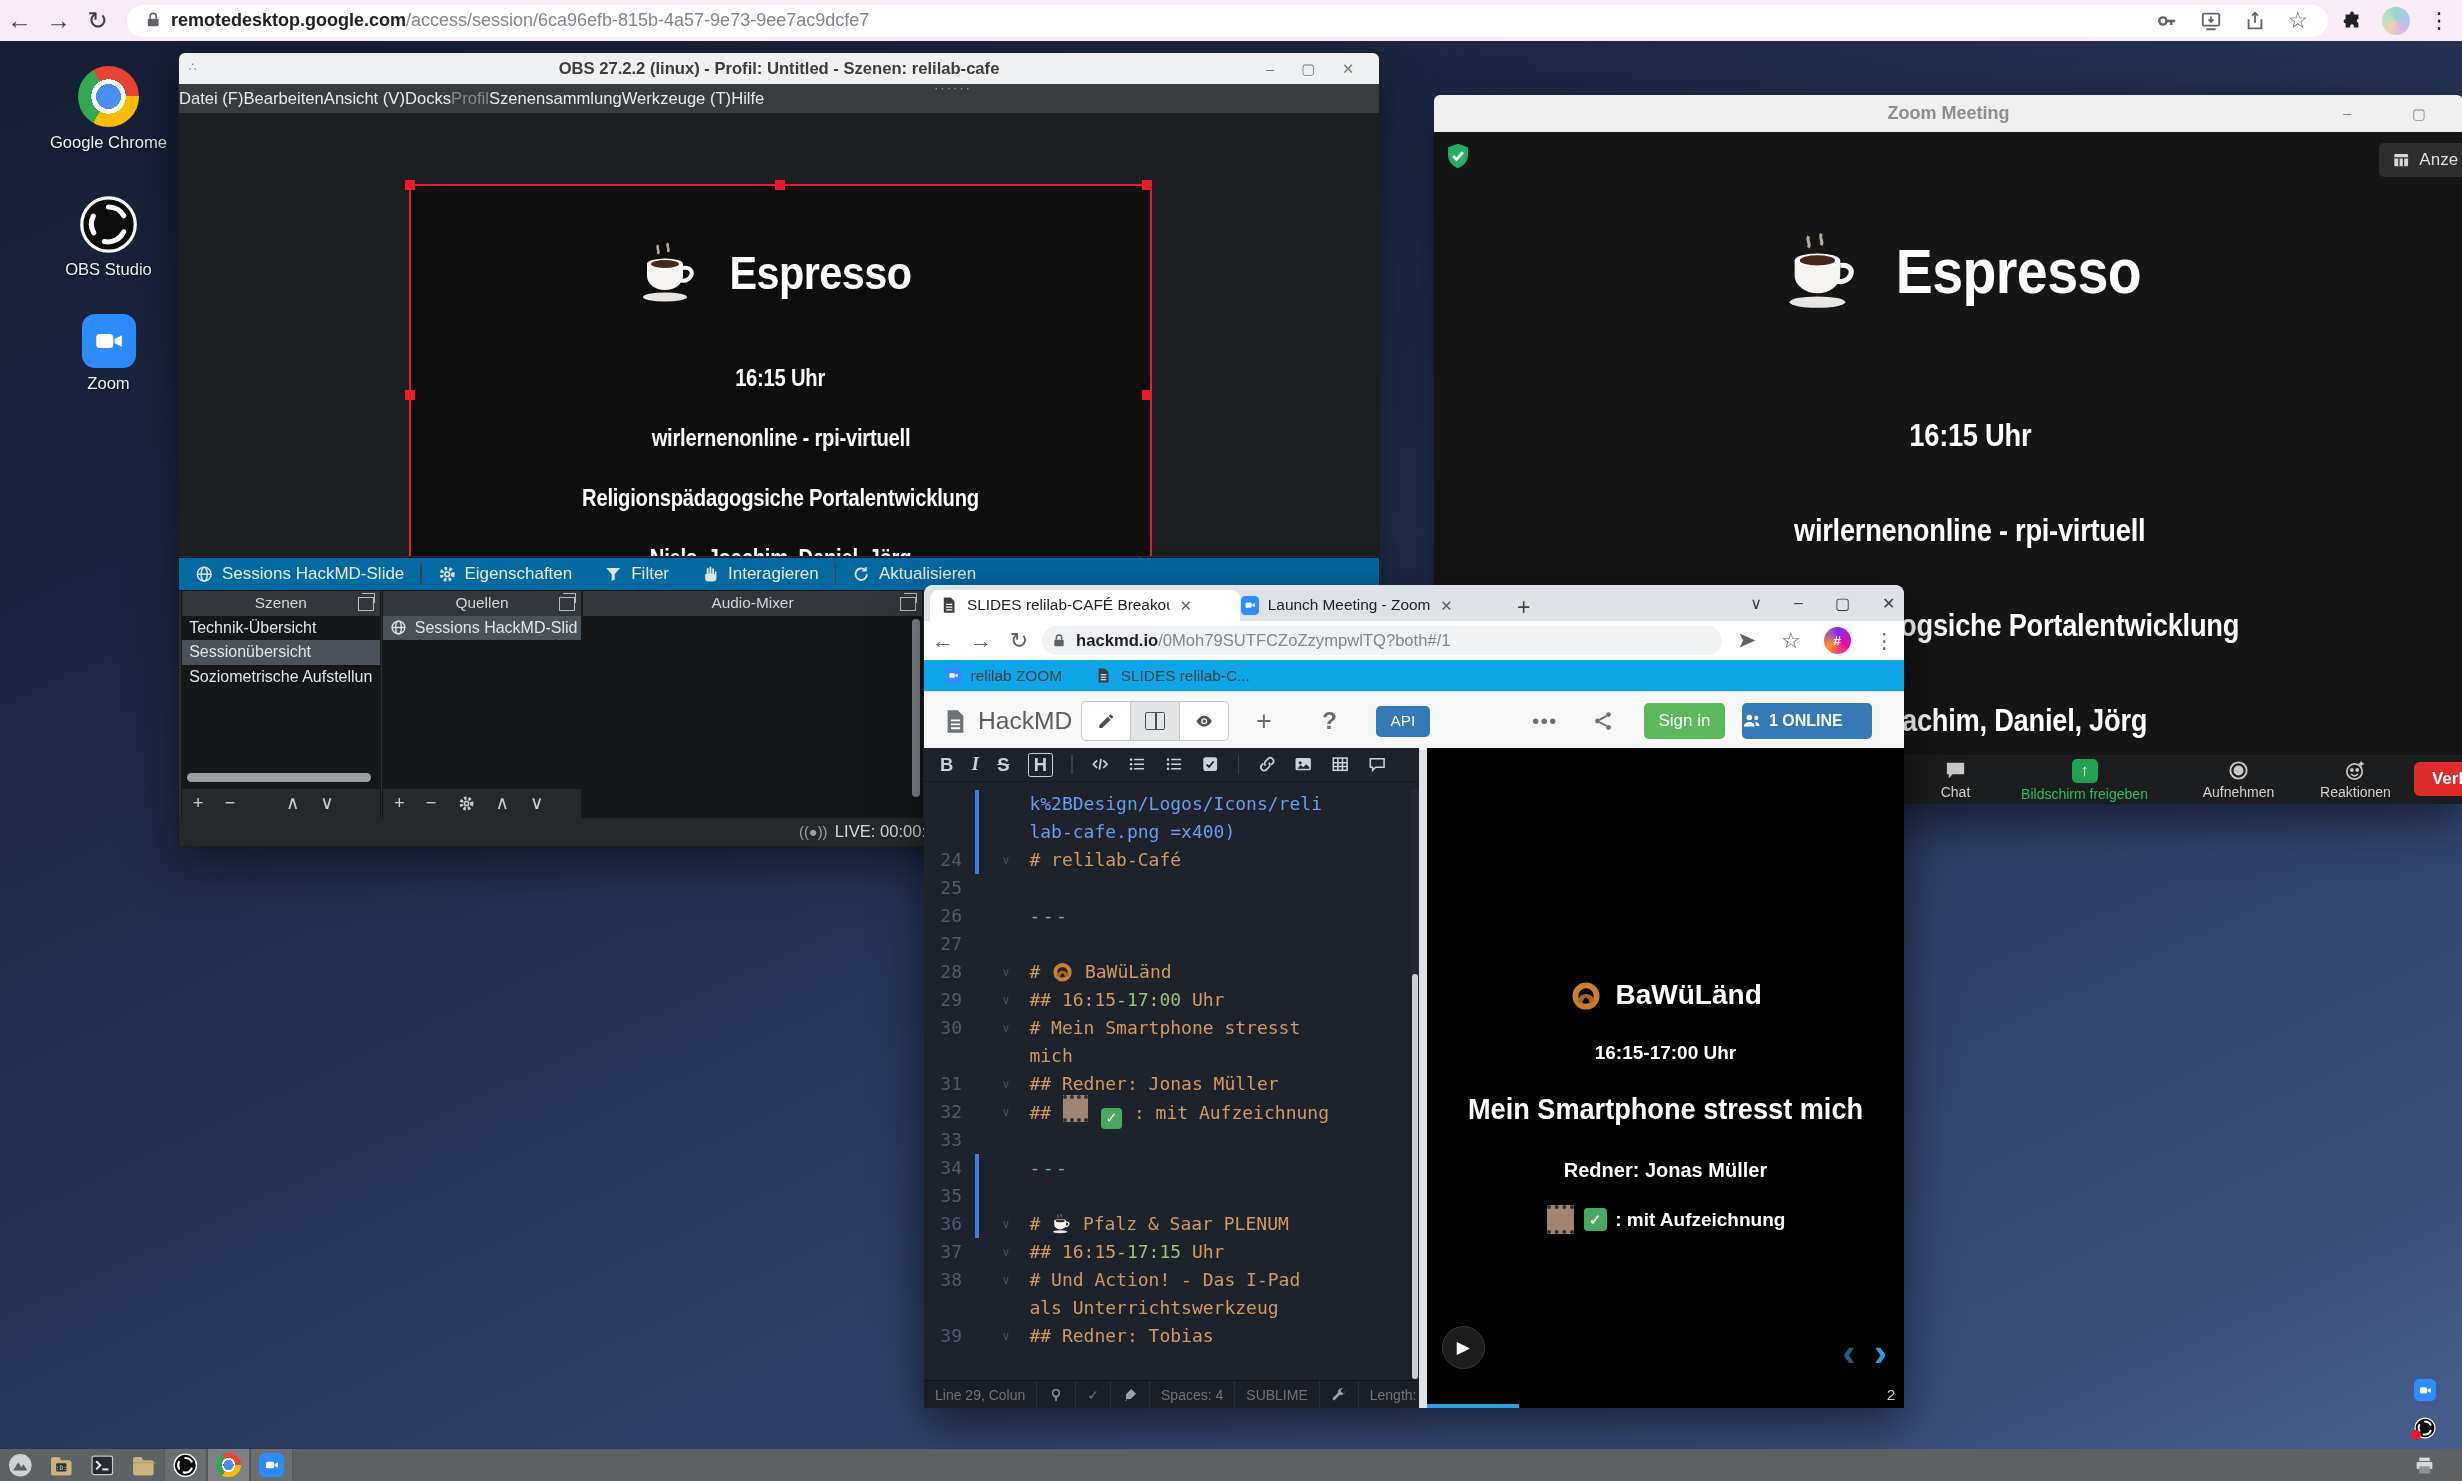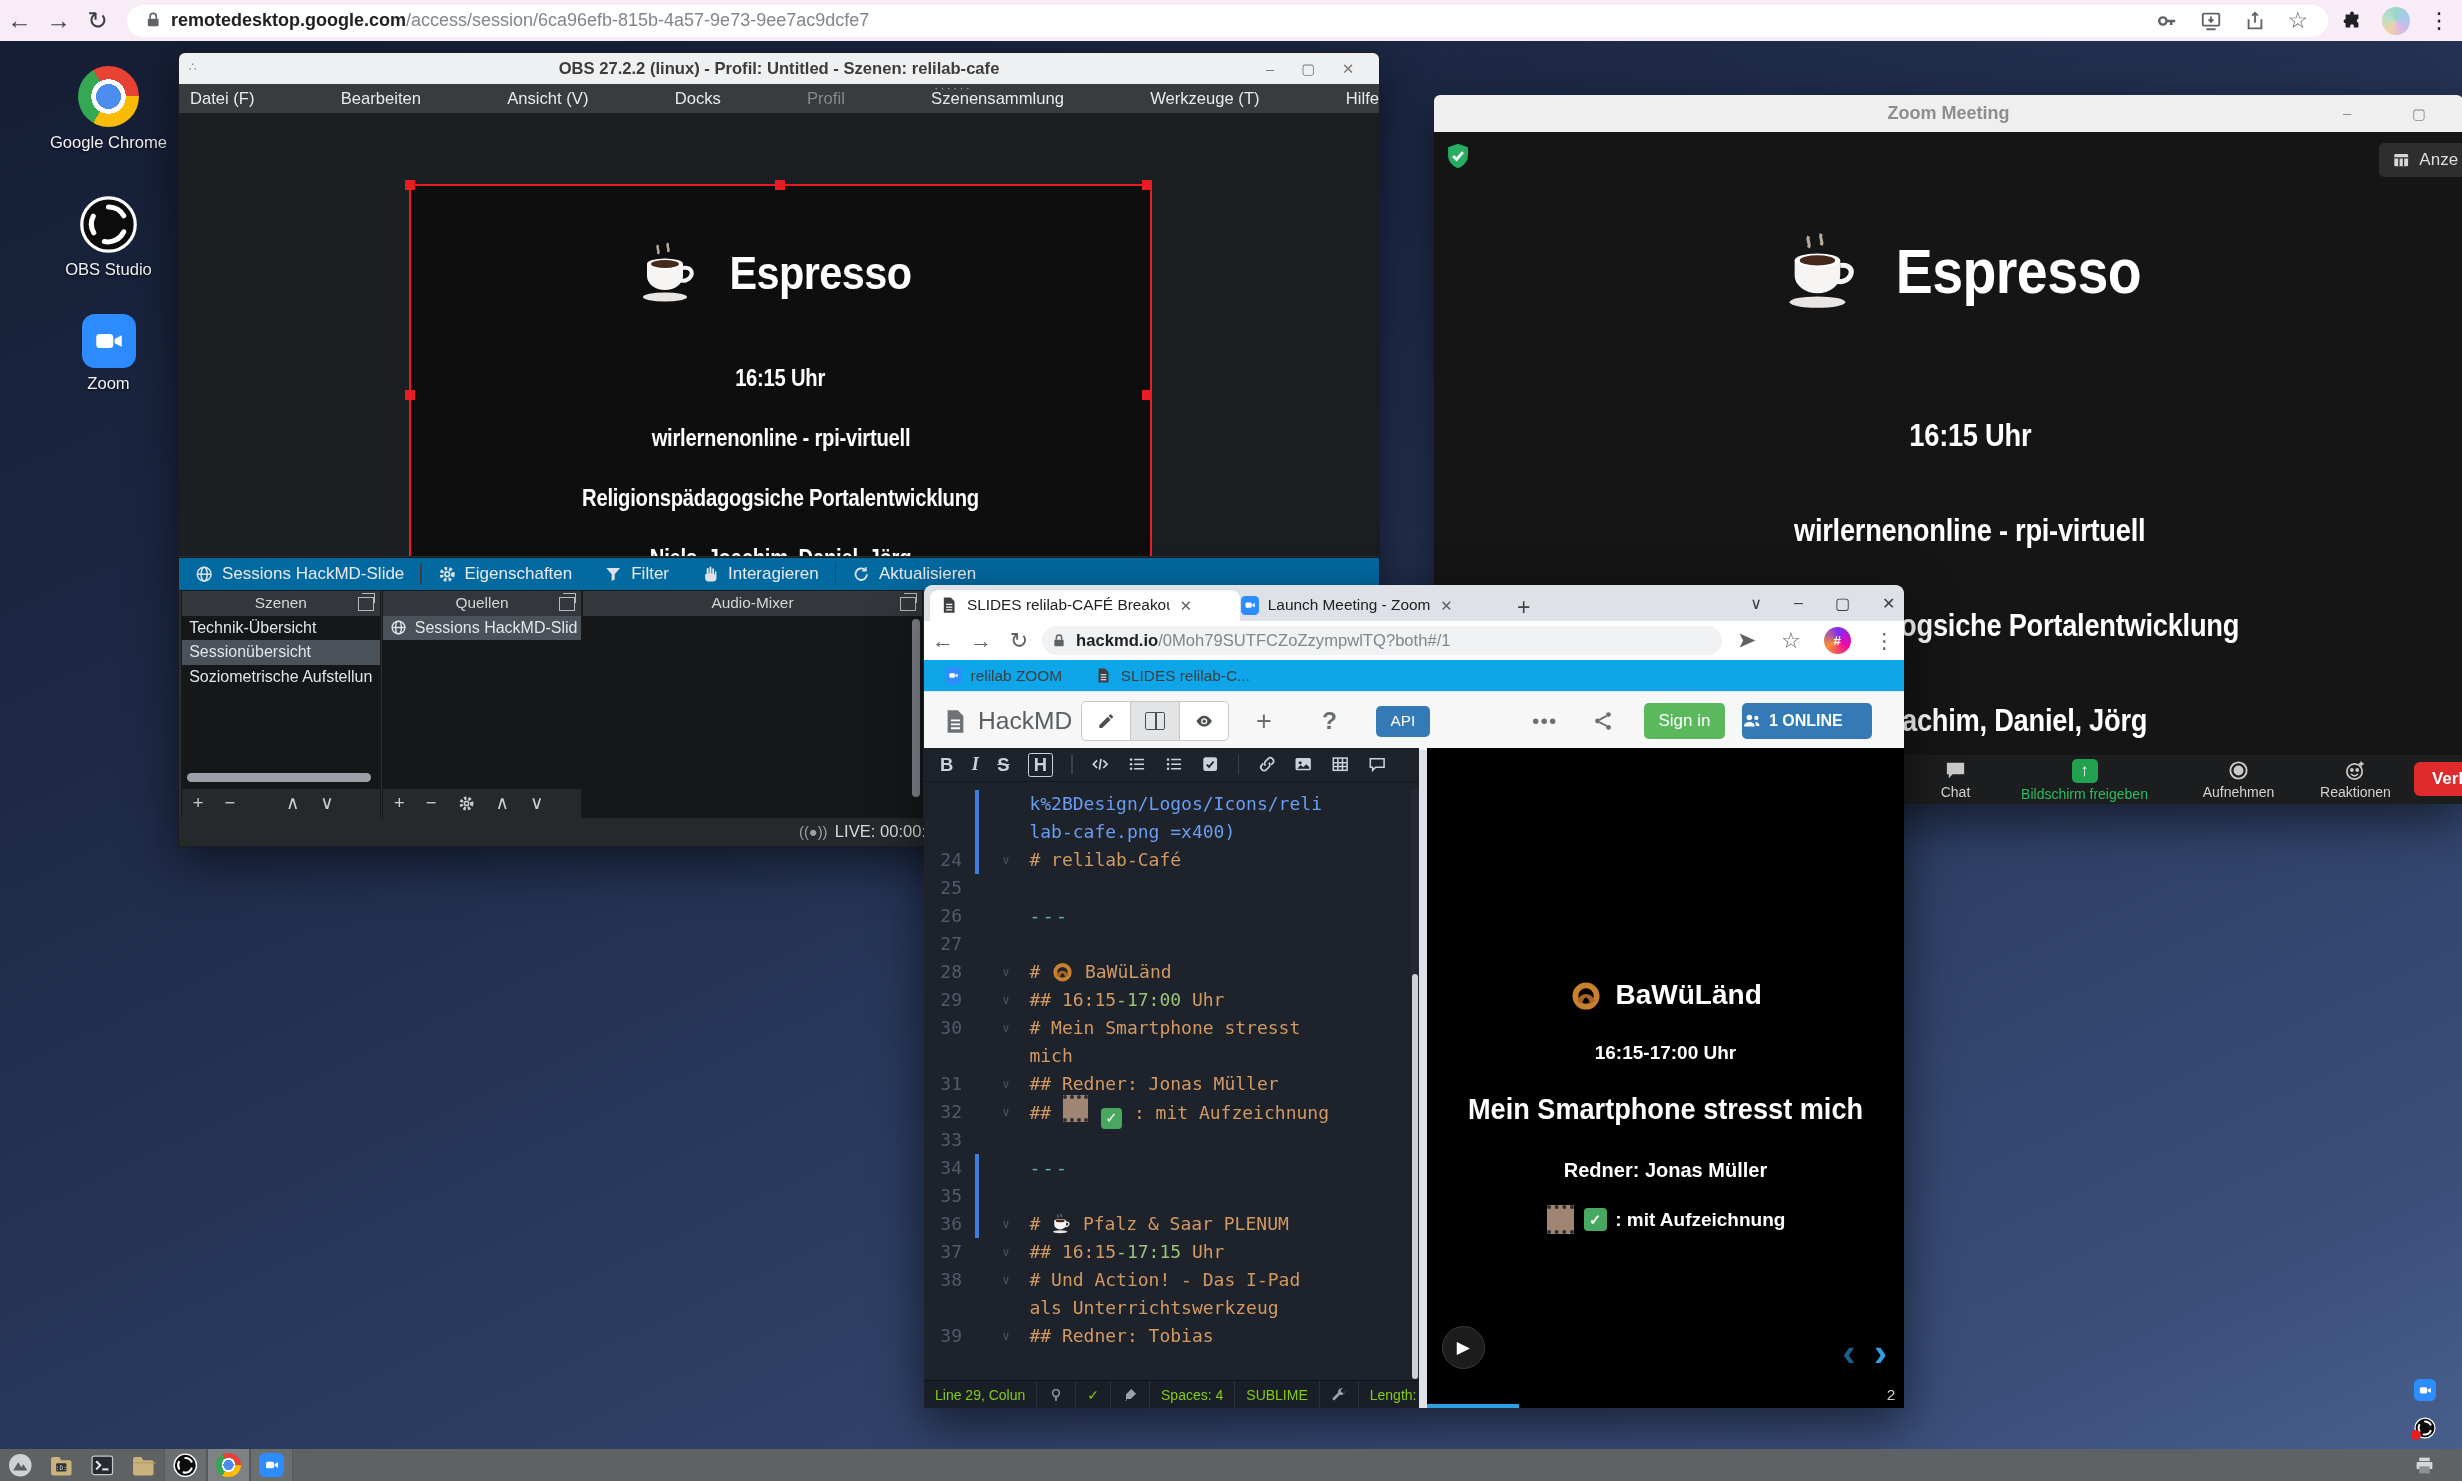--- a/index.html
+++ b/index.html
@@ -38,21 +38,21 @@
   
   .win{position:absolute;box-shadow:0 16px 49px rgba(0,0,0,.55);}
 
   
   #obs{left:178px;top:52px;width:1200px;height:793px;background:#2a2e32;border-radius:6.1px 6.1px 0 0;z-index:10;border:0.6px solid #1b1d1f;}
   #obs-titlebar{height:31px;background:#eef0f2;border-radius:6.1px 6.1px 0 0;display:flex;align-items:center;justify-content:center;position:relative;}
   #obs-title{font-size:16.6px;color:#3c3c3c;font-weight:bold;}
   #obs-titlebar .winbtns{position:absolute;right:24.6px;top:0;height:31px;display:flex;align-items:center;gap:27px;}
   #obs-titlebar .winbtns span{font-size:14.7px;color:#7a7a7a;cursor:pointer;}
   #obs-appico{position:absolute;left:9.8px;top:7.4px;width:16px;height:16px;opacity:.55;font-size:12.3px;color:#333;}
-  #obs-menubar{height:29.5px;background:#383c3f;display:flex;align-items:center;padding-left:11px;gap:27px;justify-content:space-between;}
+  #obs-menubar{height:29.5px;background:#383c3f;display:flex;align-items:center;}
   .obs-menu-item{font-size:16.6px;color:#e9eaeb;cursor:pointer;}
   .obs-menu-item.dim{color:#85898c;}
   #obs-preview{position:absolute;left:0;top:60px;width:100%;height:443px;background:#1c1f22;overflow:hidden;}
   #obs-redbox{position:absolute;left:230px;top:71px;width:739px;height:418px;background:#0e0e0f;border:2.5px solid #e81c24;}
   .handle{position:absolute;width:9.8px;height:9.8px;background:#e81c24;}
   
   .slide{display:flex;flex-direction:column;align-items:center;color:#fff;}
   .slide .title-row{display:flex;align-items:center;gap:16px;}
   .slide .s-title{font-weight:bold;white-space:nowrap;transform:scaleX(.88);letter-spacing:-0.6px;}
   .slide .s-line{font-weight:bold;white-space:nowrap;transform:scaleX(.88);letter-spacing:-0.3px;}
@@ -179,21 +179,21 @@
   .c-head{color:#d29a63;}
   .c-num{color:#98c379;}
   .c-link{color:#6a9df0;}
   .c-hr{color:#5fb4c5;letter-spacing:2.5px;}
   .mini-film{display:inline-block;width:24.6px;height:18.4px;background:#a08573;border-top:4.3px dotted #2c2f33;border-bottom:4.3px dotted #2c2f33;vertical-align:-2.5px;margin:0 1.2px;}
   .mini-check{display:inline-flex;width:21px;height:21px;background:#48a860;border-radius:3.7px;color:#fff;font-size:14.7px;align-items:center;justify-content:center;vertical-align:-3.7px;margin:0 1.2px;font-family:"Liberation Sans",sans-serif;}
   .mini-cup{display:inline-block;width:21px;height:21px;vertical-align:-3.7px;}
   .mini-pretzel{display:inline-block;width:23px;height:23px;vertical-align:-4.9px;}
   #ed-scroll{position:absolute;right:0;top:42px;width:8px;bottom:0;background:#232833;}
   #ed-thumb{position:absolute;left:0.6px;top:184px;width:6.8px;height:405px;border-radius:3.7px;background:#cdd0d4;cursor:pointer;}
-  #ed-status{position:absolute;left:0;bottom:0;width:495px;height:27px;background:#1a1e26;border-top:0.6px solid #0e1116;display:flex;align-items:center;color:#84cc16;font-size:14px;z-index:2;}
+  #ed-status{position:absolute;left:0;bottom:0;width:495px;height:27px;background:#1a1e26;border-top:0.6px solid #0e1116;display:flex;align-items:center;color:#737373;font-size:14px;z-index:2;}
   #ed-status .seg{padding:0 11px;display:flex;align-items:center;gap:6.1px;height:100%;border-right:0.6px solid #2a303b;white-space:nowrap;}
   #ed-status .ic{width:16px;height:16px;color:#9aa2b0;}
 
   
   #hm-preview{position:absolute;left:503px;top:163px;right:0;bottom:0;background:#000;overflow:hidden;}
   .pv-row{position:absolute;left:0;right:0;text-align:center;color:#fff;white-space:nowrap;}
   #pv-title{top:230px;font-size:28px;font-weight:bold;display:flex;align-items:center;justify-content:center;gap:12.3px;}
   #pv-title .mini-pretzel{width:34px;height:34px;}
   #pv-time{top:294px;font-size:19px;font-weight:bold;}
   #pv-heading{top:344px;font-size:29.5px;font-weight:bold;transform:scaleX(.92);}

